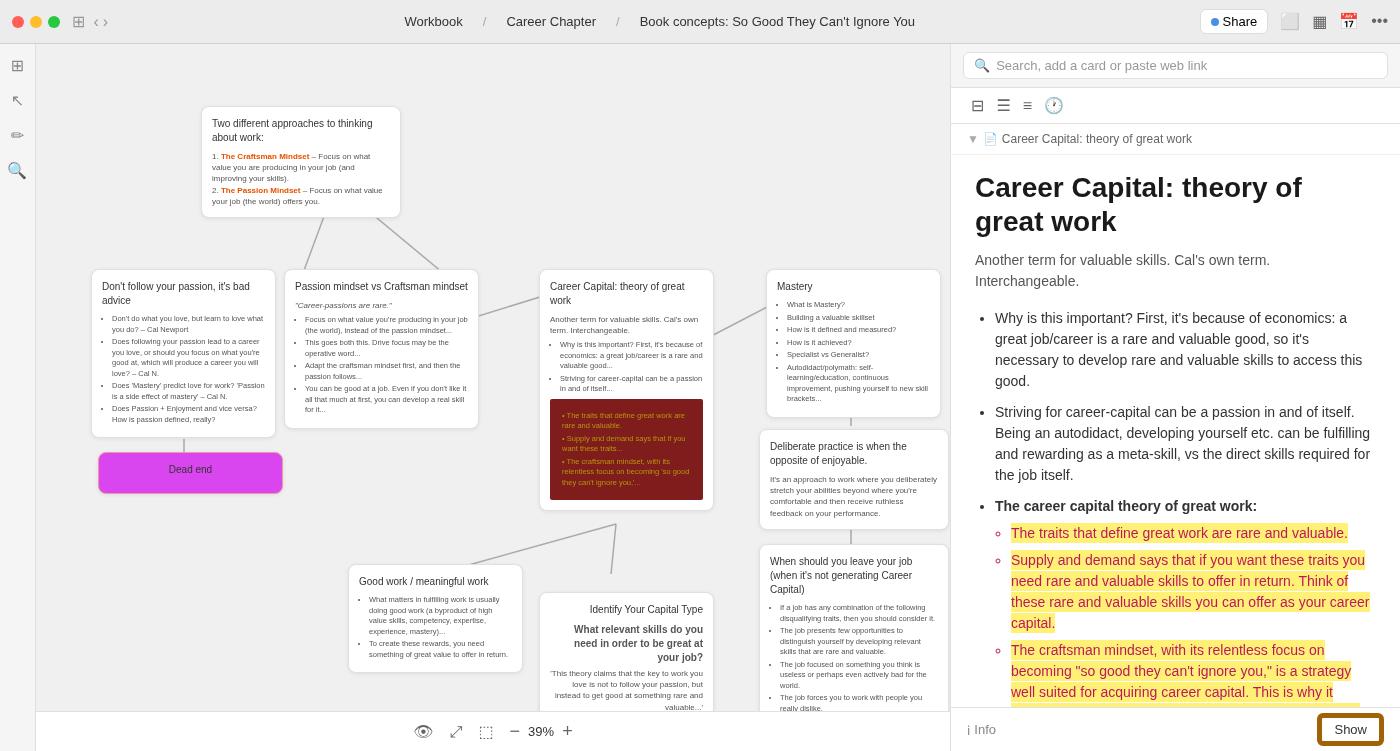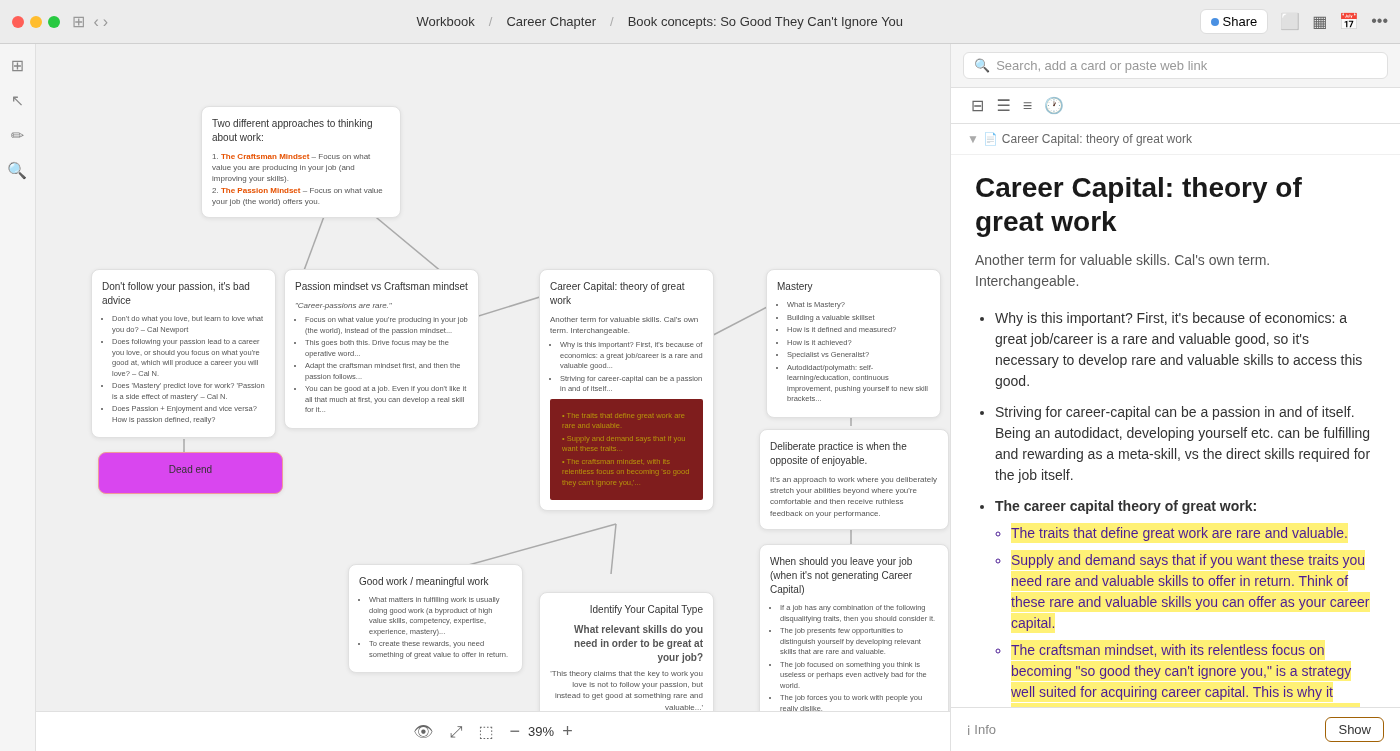--- a/index.html
+++ b/index.html
@@ -8,21 +8,21 @@
     
     .titlebar { height: 44px; background: #ececec; display: flex; align-items: center; padding: 0 12px; border-bottom: 1px solid #d0d0d0; flex-shrink: 0; }
     .traffic-lights { display: flex; gap: 6px; margin-right: 12px; }
     .traffic-light { width: 12px; height: 12px; border-radius: 50%; }
     .tl-red { background: #ff5f57; }
     .tl-yellow { background: #ffbd2e; }
     .tl-green { background: #28c941; }
     .sidebar-toggle { margin-right: 8px; color: #666; font-size: 16px; cursor: pointer; }
     .nav-arrows { display: flex; gap: 4px; margin-right: 12px; }
     .nav-arrow { color: #999; font-size: 16px; cursor: pointer; background: none; border: none; }
-    .breadcrumb { display: flex; align-items: flex-start; gap: 14px; font-size: 13px; color: #333; flex: 1; justify-content: center; }
+    .breadcrumb { display: flex; align-items: flex-start; gap: 20px; font-size: 13px; color: #333; flex: 1; justify-content: center; }
     .breadcrumb-sep { color: #aaa; }
     .share-btn { display: flex; align-items: center; gap: 4px; background: #fff; border: 1px solid #ddd; border-radius: 6px; padding: 4px 10px; font-size: 13px; cursor: pointer; margin-left: auto; }
     .share-dot { width: 8px; height: 8px; border-radius: 50%; background: #4a90e2; }
     .toolbar-icons { display: flex; gap: 12px; margin-left: 12px; color: #666; }
     .toolbar-icon { font-size: 16px; cursor: pointer; }
 
     
     .main { display: flex; flex: 1; overflow: hidden; }
 
     
@@ -58,25 +58,25 @@
     .right-panel-toolbar-icon { font-size: 16px; color: #666; cursor: pointer; padding: 4px; }
     .breadcrumb-panel { display: flex; align-items: center; gap: 4px; font-size: 12px; color: #666; padding: 8px 16px; border-bottom: 1px solid #f0f0f0; }
     .breadcrumb-panel-arrow { color: #aaa; }
     .right-panel-content { flex: 1; overflow-y: auto; padding: 16px 24px; }
     .panel-title { font-size: 28px; font-weight: 700; color: #1a1a1a; margin-bottom: 12px; line-height: 1.2; }
     .panel-subtitle { font-size: 14px; color: #555; margin-bottom: 16px; line-height: 1.5; }
     .panel-bullets { list-style: disc; padding-left: 20px; margin-bottom: 16px; }
     .panel-bullets li { font-size: 14px; color: #333; margin-bottom: 10px; line-height: 1.5; }
     .panel-bullets li strong { font-weight: 700; }
     .sub-bullets { list-style: circle; padding-left: 16px; margin-top: 6px; }
-    .sub-bullets li { font-size: 14px; color: #4c1d95; margin-bottom: 6px; line-height: 1.5; }
+    .sub-bullets li { font-size: 14px; color: #be185d; margin-bottom: 6px; line-height: 1.5; }
     .highlight-yellow { background: #fff176; padding: 2px 0; }
     .right-panel-footer { height: 44px; border-top: 1px solid #e0e0e0; display: flex; align-items: center; padding: 0 16px; gap: 8px; }
     .footer-info { display: flex; align-items: center; gap: 4px; font-size: 13px; color: #888; }
-    .footer-show-btn { margin-left: auto; background: none; border: 1px solid #a16207; border-radius: 6px; padding: 4px 12px; font-size: 13px; cursor: pointer; color: #333; }
+    .footer-show-btn { margin-left: auto; background: none; border: 5px solid #a16207; border-radius: 6px; padding: 4px 12px; font-size: 13px; cursor: pointer; color: #333; }
 
     
     .canvas-svg { position: absolute; top: 0; left: 0; width: 100%; height: 100%; pointer-events: none; }
   </style>
 </head>
 <body>
 
 <div class="titlebar">
   <div class="traffic-lights">
     <div class="traffic-light tl-red"></div>

